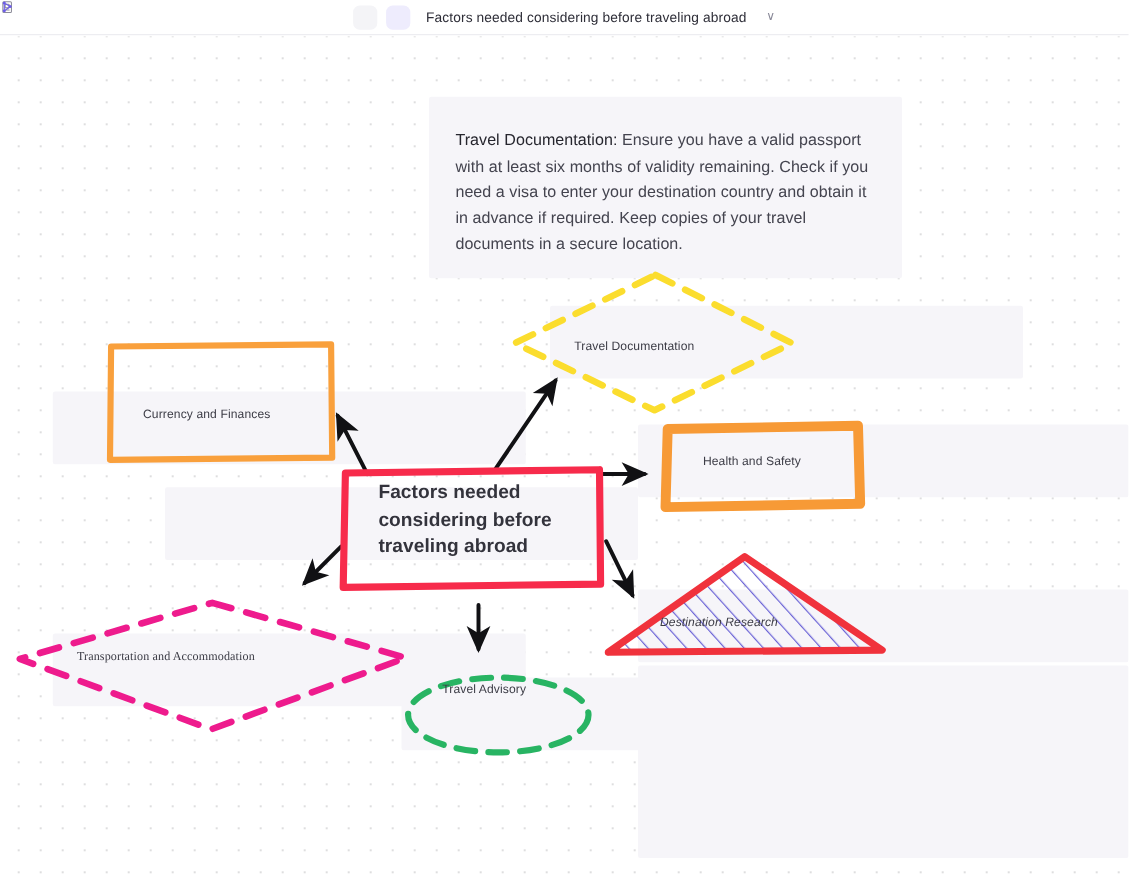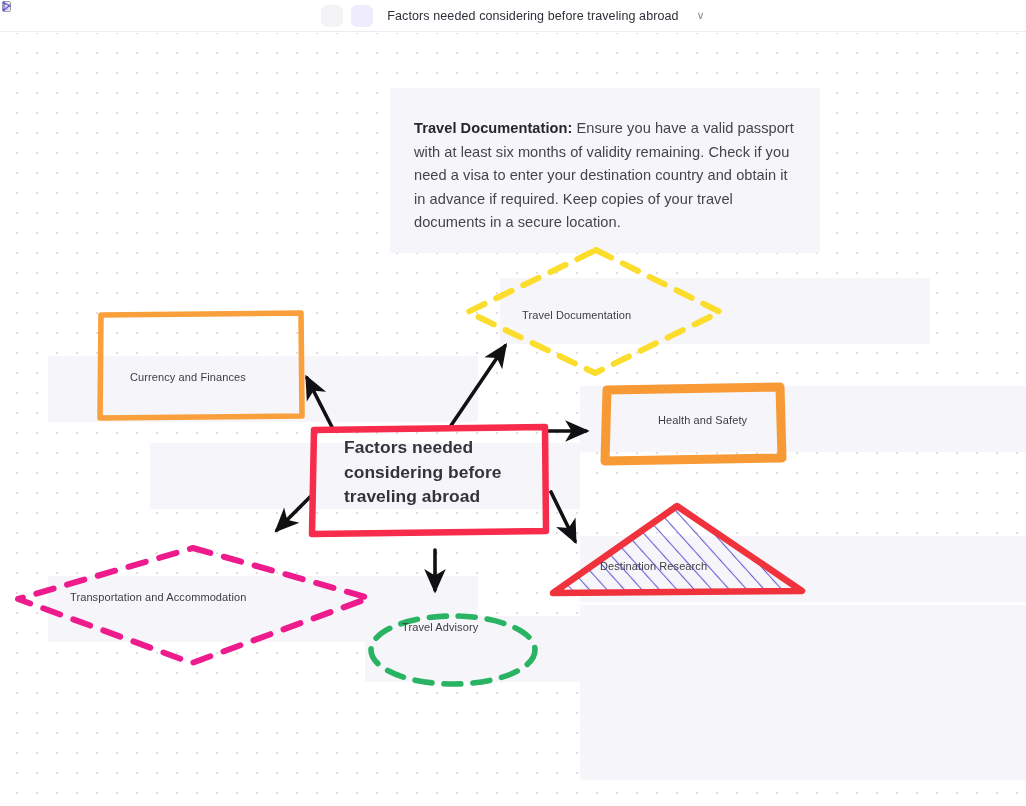--- a/index.html
+++ b/index.html
@@ -68,21 +68,21 @@
   }
 
   
   .textblock {
     position: absolute;
     color: #44444f;
     font-size: 14.6px;
     line-height: 23.5px;
     letter-spacing: .05px;
   }
-  .textblock b { color: #26262e; font-weight: 700; }
+  .textblock b { color: #26262e; font-weight: 400; }
 
   
   .shape-label {
     position: absolute;
     color: #3c3c46;
     font-size: 11px;
     white-space: nowrap;
     letter-spacing: .1px;
   }
 
@@ -193,25 +193,25 @@
 
     <g>
       <path d="M314,397 L545,394 L546,498 L312,501 Z" fill="none" stroke="#F72B4B" stroke-width="6.5" stroke-linejoin="round" stroke-linecap="round"></path>
     </g>
   </svg>
 
   <div class="shape-label" style="left:130px; top:338px;">Currency and Finances</div>
 
   <div class="shape-label" style="left:522px; top:276px;">Travel Documentation</div>
 
-  <div class="shape-label" style="left:639px; top:381px;margin-left:19px;">Health and Safety</div>
-
-  <div class="shape-label" style="left:600px; top:527px;">Destination Research</div>
-
-  <div class="shape-label" style="left:70px; top:558px;">Transportation and Accommodation</div>
+  <div class="shape-label" style="left:639px; top:381px;">Health and Safety</div>
+
+  <div class="shape-label" style="left:600px; top:527px;font-style:italic;">Destination Research</div>
+
+  <div class="shape-label" style="left:70px; top:558px;font-family:Liberation Serif, serif;">Transportation and Accommodation</div>
 
   <div class="shape-label" style="left:402px; top:588px;">Travel Advisory</div>
 
   <div id="center-label" style="left:344px; top:402px; width:190px;">Factors needed considering before traveling abroad</div>
 
   <div class="textblock" style="left:414px; top:84px; width:382px;">
     <b>Travel Documentation:</b><span> Ensure you have a valid passport with at least six months of validity remaining. Check if you need a visa to enter your destination country and obtain it in advance if required. Keep copies of your travel documents in a secure location.</span>
   </div>
 
 

